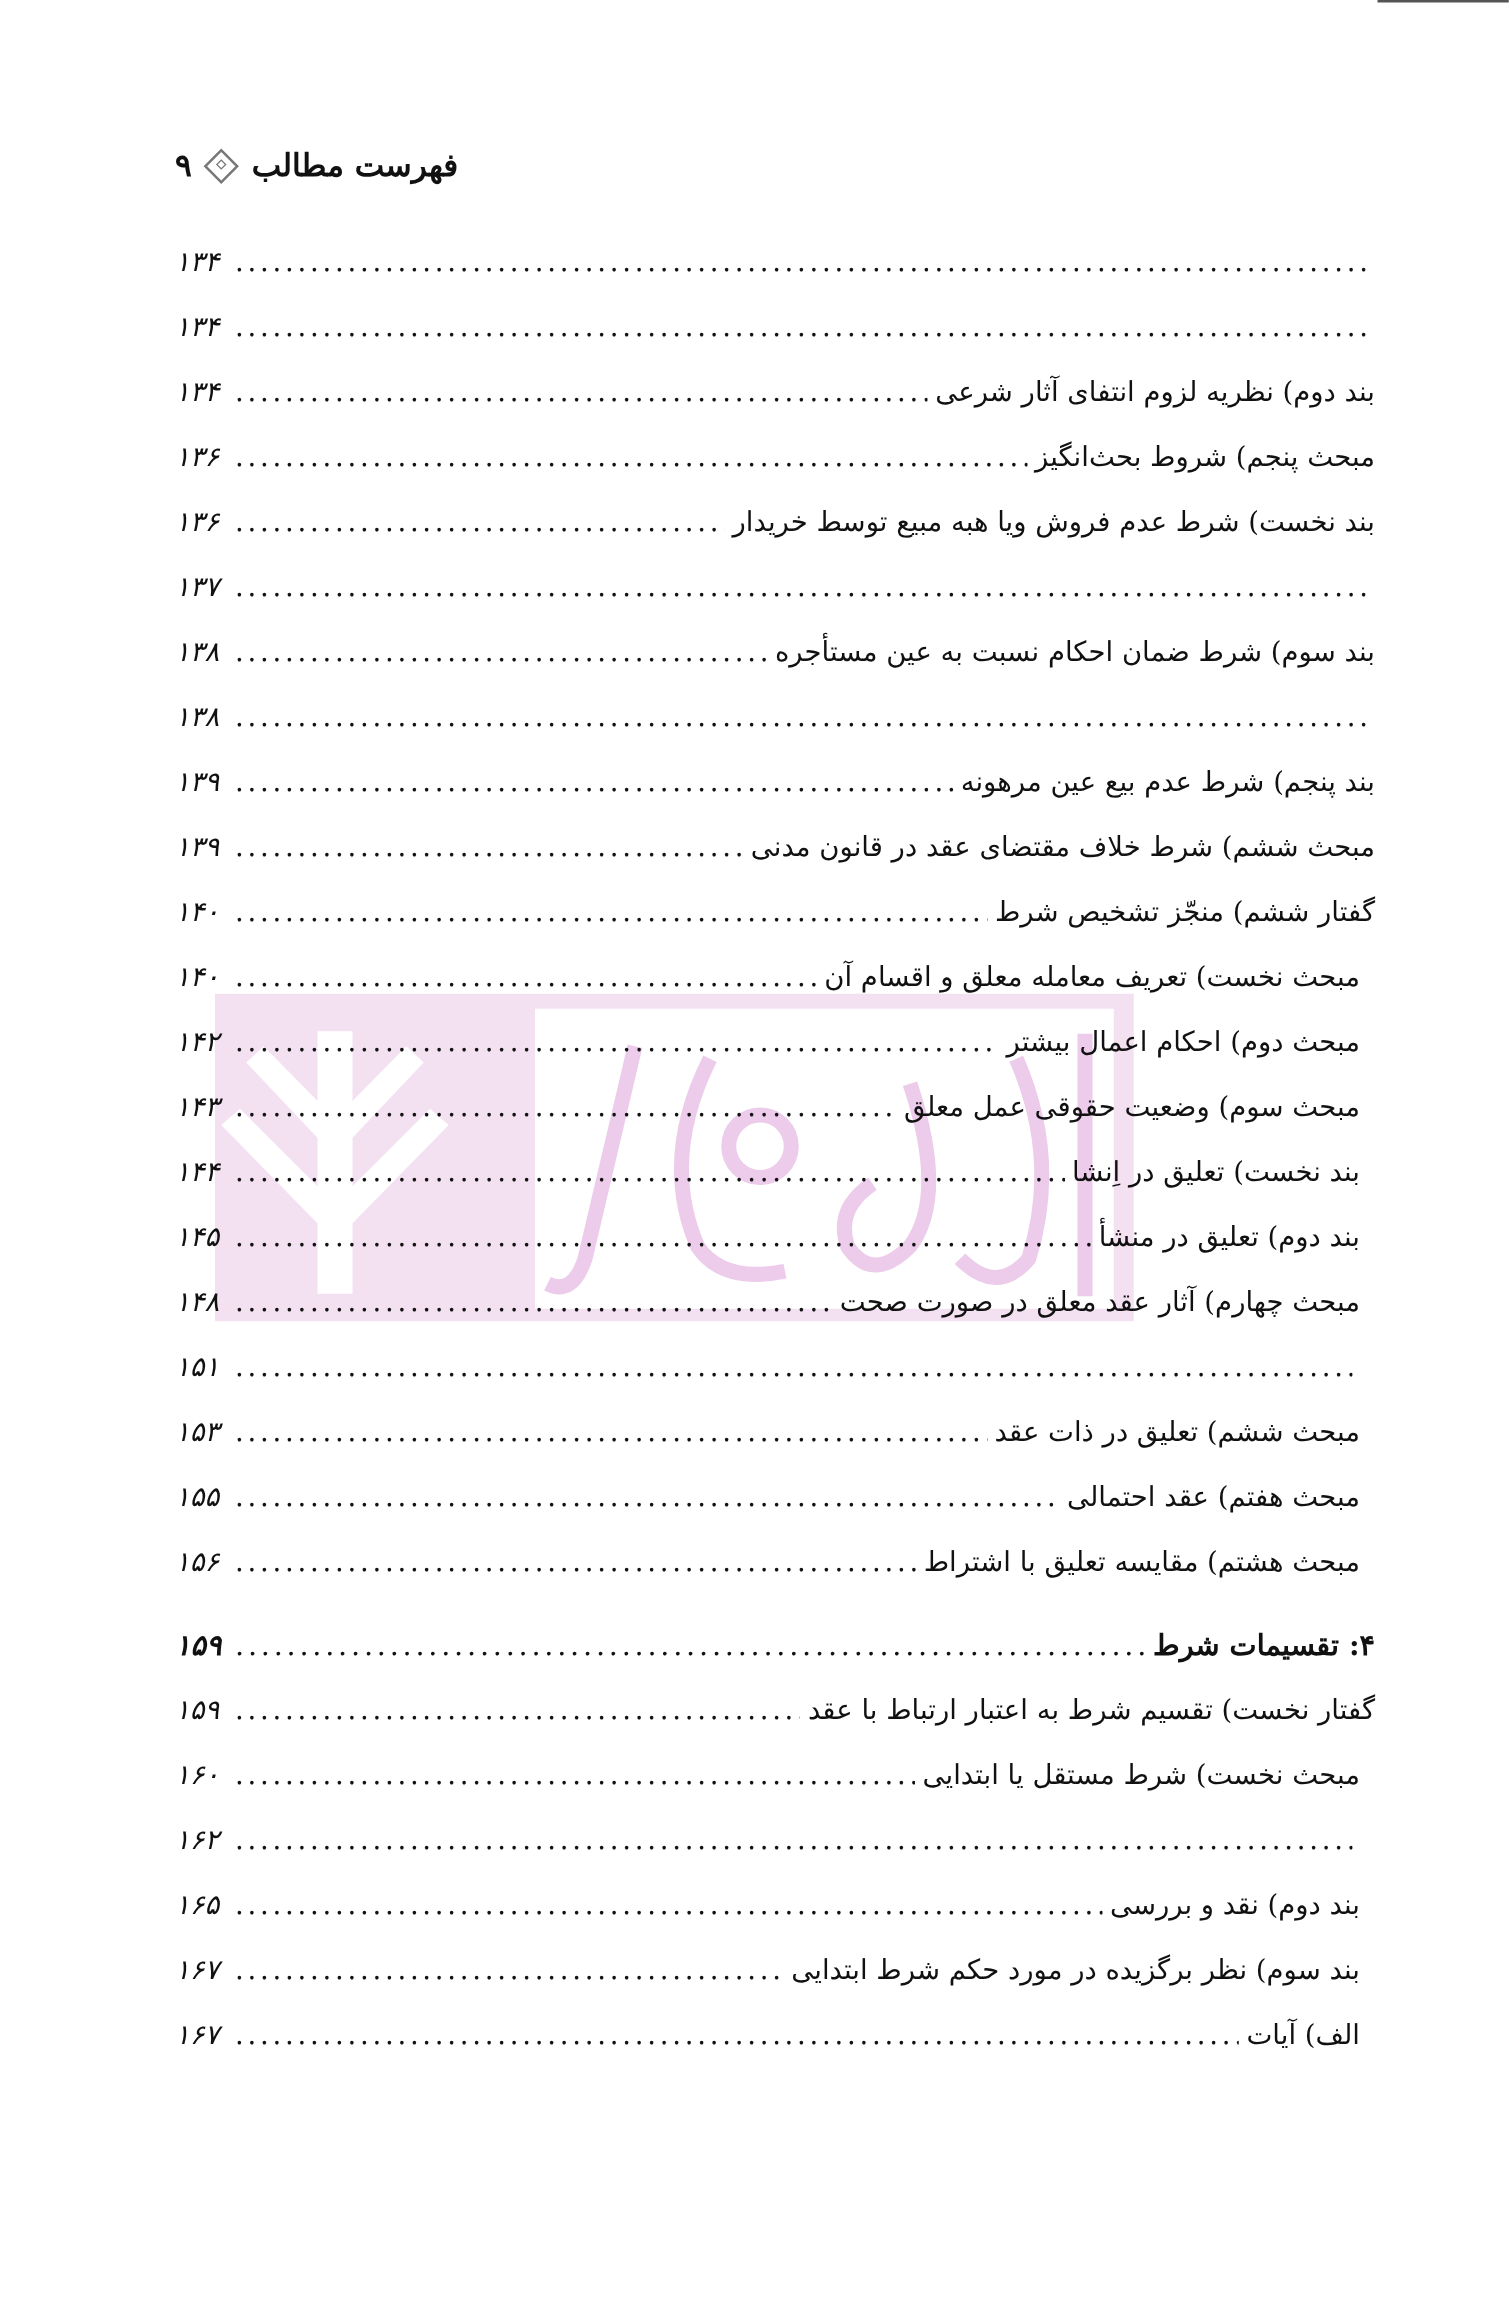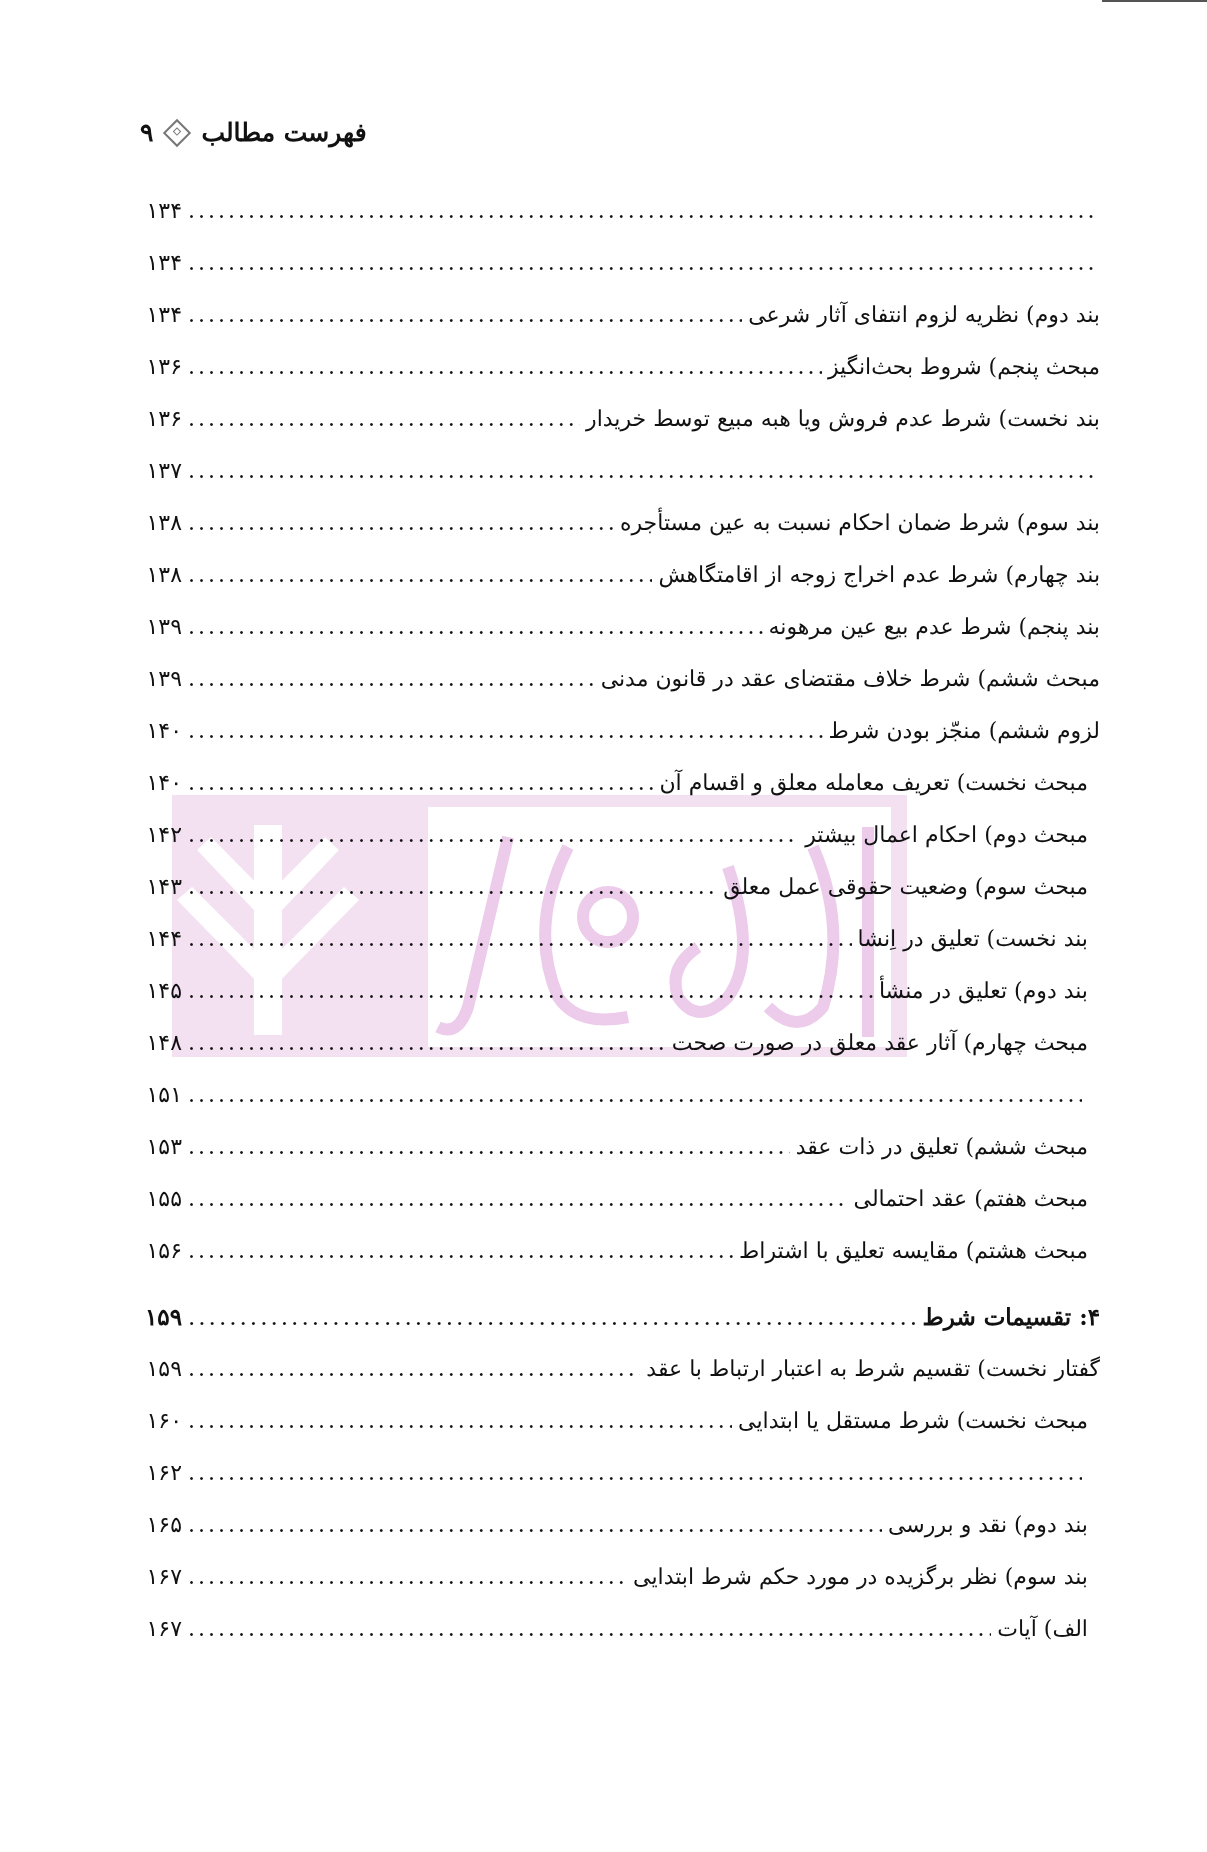--- a/index.html
+++ b/index.html
@@ -19,21 +19,21 @@
                background: #f3e1f2; z-index: 0; }
   .watermark .inner { position: absolute; left: 256px; top: 12px; width: 463px; height: 240px; background: #fff; }
   .watermark svg { position: absolute; left: 0; top: 0; }
 
   .toc { position: absolute; left: 140px; top: 196px; width: 960px; z-index: 1; direction: rtl; }
   .row { display: flex; align-items: baseline; height: 52px; direction: rtl; font-size: 22px; line-height: 30px; }
   .row .label { white-space: nowrap; }
   .row .dots { flex: 1; overflow: hidden; white-space: nowrap; direction: ltr; text-align: right;
                letter-spacing: 3px; margin: 0 6px; color: #111; }
   .row .dots::before { content: "........................................................................................................................................................................................................"; }
-  .row .page { white-space: nowrap; min-width: 42px; text-align: right; }
+  .row .page { white-space: nowrap; min-width: 42px; text-align: left; font-style: italic; }
   .row.indent1 { padding-right: 12px; }
   .row.section { font-weight: bold; font-size: 23px; margin-top: 14px; }
   .row.section .dots { font-weight: normal; }
 </style>
 </head>
 <body>
 
 <div class="top-rule"></div>
 
 <div class="header">
@@ -93,36 +93,35 @@
   <div class="row">
       <span class="dots"></span>
       <span class="page">۱۳۷</span>
     </div>
   <div class="row">
       <span class="label">بند سوم) شرط ضمان احکام نسبت به عین مستأجره</span>
       <span class="dots"></span>
       <span class="page">۱۳۸</span>
     </div>
   <div class="row">
-      <span class="label">بند چهارم) شرط عدم اخراج زوجه از اقامتگاهش</span>
       <span class="dots"></span>
       <span class="page">۱۳۸</span>
     </div>
   <div class="row">
       <span class="label">بند پنجم) شرط عدم بیع عین مرهونه</span>
       <span class="dots"></span>
       <span class="page">۱۳۹</span>
     </div>
   <div class="row">
       <span class="label">مبحث ششم) شرط خلاف مقتضای عقد در قانون مدنی</span>
       <span class="dots"></span>
       <span class="page">۱۳۹</span>
     </div>
   <div class="row">
-      <span class="label">لزوم ششم) منجّز بودن شرط</span>
+      <span class="label">گفتار ششم) منجّز تشخیص شرط</span>
       <span class="dots"></span>
       <span class="page">۱۴۰</span>
     </div>
   <div class="row indent1">
       <span class="label">مبحث نخست) تعریف معامله معلق و اقسام آن</span>
       <span class="dots"></span>
       <span class="page">۱۴۰</span>
     </div>
   <div class="row indent1">
       <span class="label">مبحث دوم) احکام اعمال بیشتر</span>

